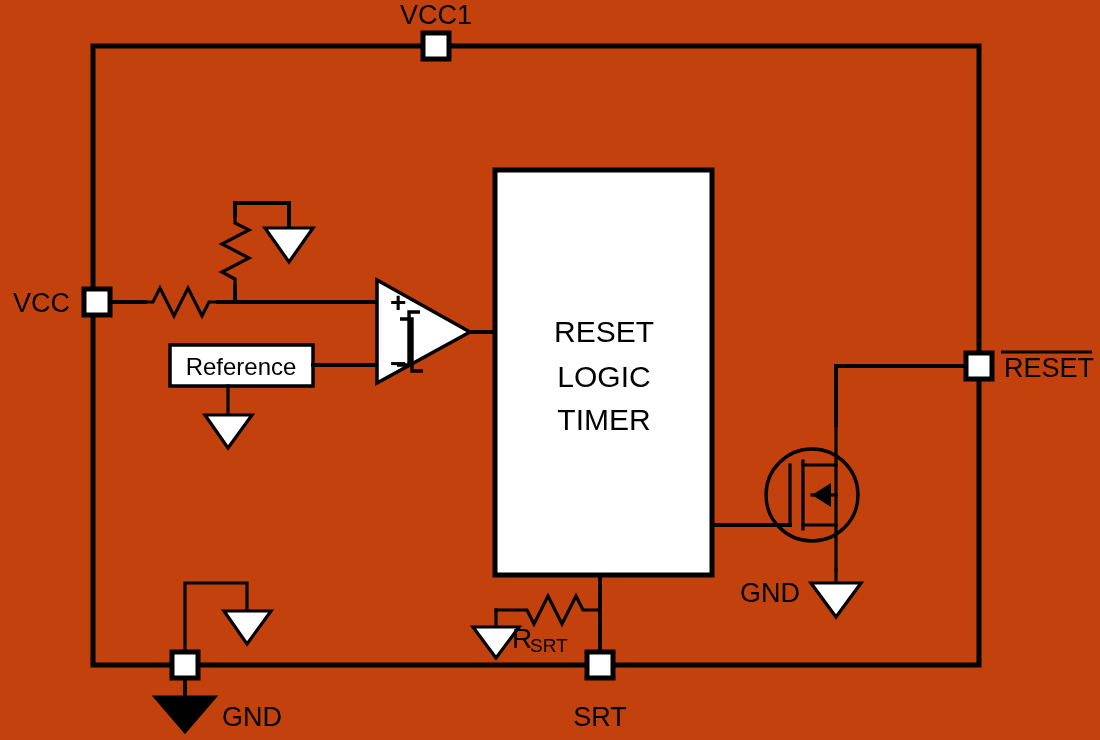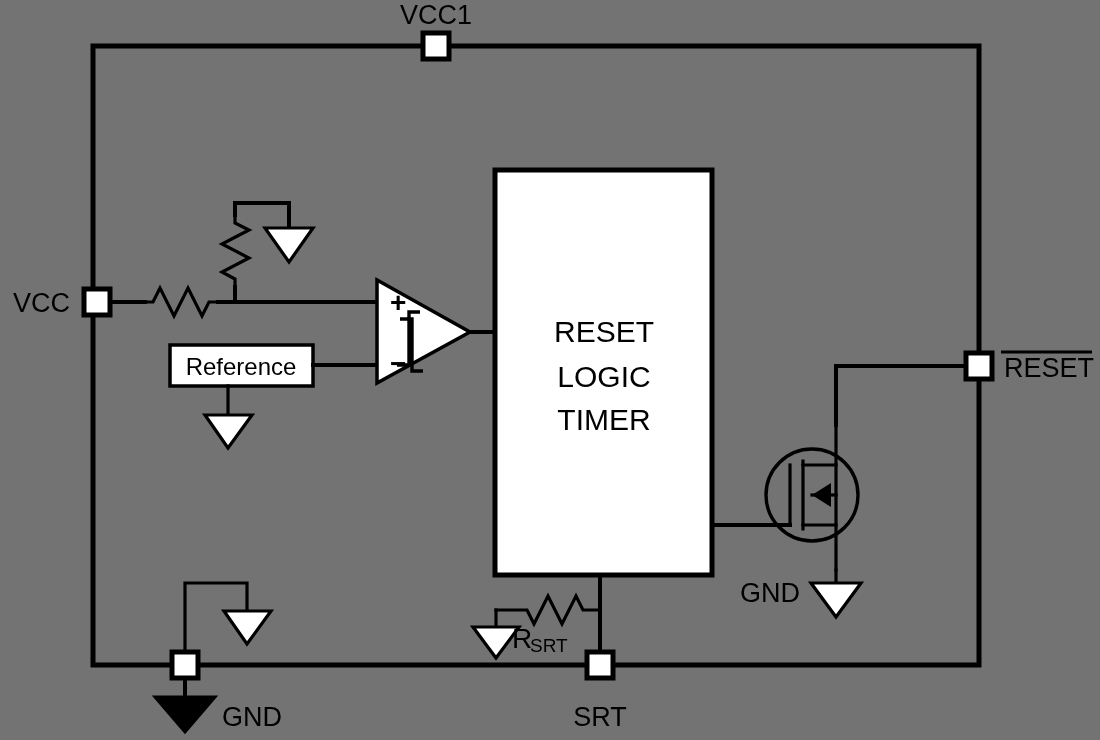--- a/index.html
+++ b/index.html
@@ -7,21 +7,21 @@
     padding: 0;
     background: #ffffff;
   }
   body {
     font-family: "Liberation Sans", sans-serif;
   }
   #diagram-root {
     position: relative;
     width: 1100px;
     height: 740px;
-    background: #737373;
+    background: #c2410c;
     overflow: hidden;
     text-align: center;
   }
   svg#schematic {
     position: absolute;
     left: 0;
     top: 0;
     width: 1100px;
     height: 740px;
     display: block;

